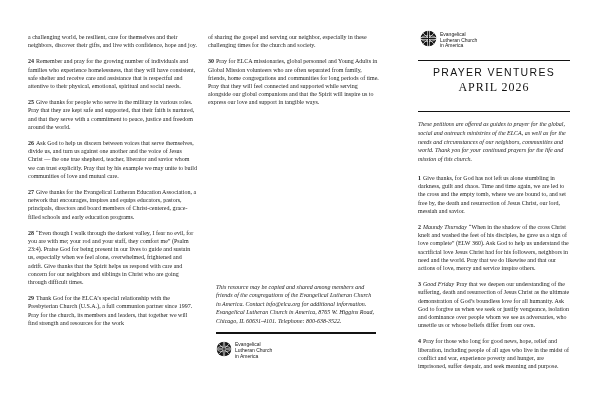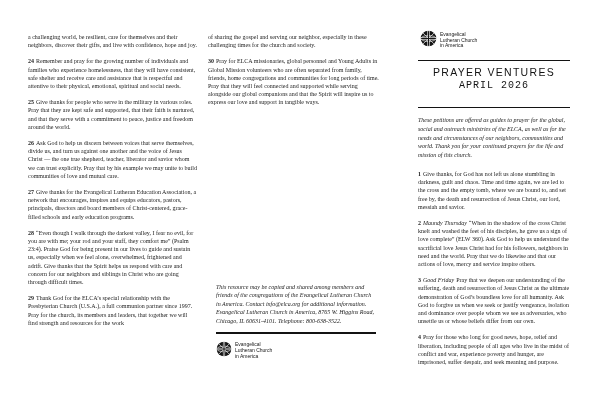--- a/index.html
+++ b/index.html
@@ -22,21 +22,21 @@
   .center-logo { position:absolute; top:308px; left:8px; }
 
   .elca-logo { display:flex; align-items:center; gap:3px; }
   .logo-text { font-family:"Liberation Sans", sans-serif; font-size:5px; line-height:5.8px;
                color:#161616; display:flex; flex-direction:column; }
 
   .cover-logo { margin:3px 0 9px 2px; }
   .rule { border:none; border-top:1px solid #131313; margin:0 0 5px 0; }
   .cover-title { font-family:"Liberation Sans", sans-serif; font-size:10.5px; letter-spacing:1.3px;
                  text-align:center; color:#131313; margin-top:2px; }
-  .cover-subtitle { font-family:Liberation Mono, monospace; font-size:10px; letter-spacing:1px;
+  .cover-subtitle { font-family:Liberation Serif, serif; font-size:12px; letter-spacing:1px;
                  text-align:center; color:#131313; margin:2px 0 16px 0; }
   .intro { font-style:italic; font-size:6px; line-height:8.8px; margin:8px 0 10px 0; color:#222; }
 </style>
 </head>
 <body>
 
 <div class="sheet">
 
   <div class="col col-left">
     <p class="body">a challenging world, be resilient, care for themselves and their neighbors, discover their gifts, and live with confidence, hope and joy.</p>

